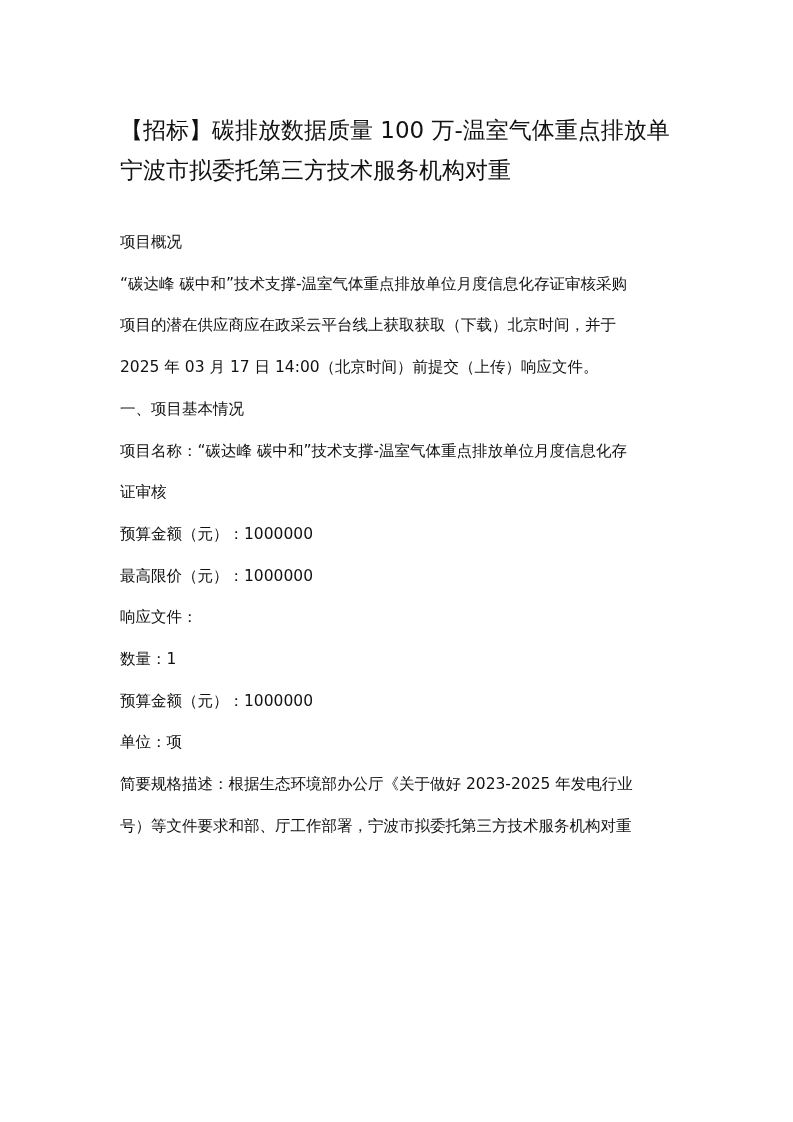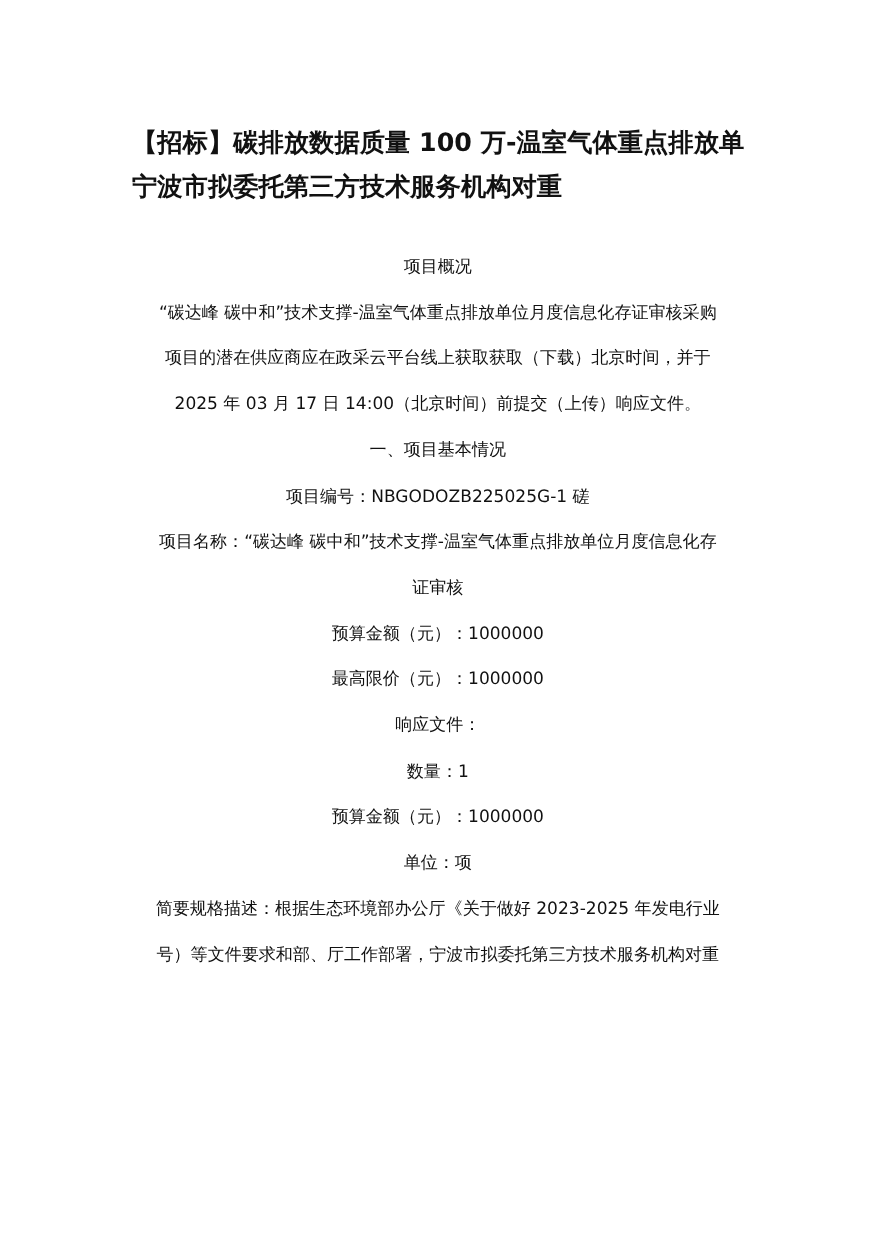--- a/index.html
+++ b/index.html
@@ -23,58 +23,56 @@
     }
     .title {
       position: absolute;
       left: 0;
       top: 110px;
       width: 556px;
       font-size: 23px;
       line-height: 40px;
       color: #111111;
       margin: 0;
-      font-weight: bold;
+      font-weight: normal;
       letter-spacing: 0px;
     }
     .title .line {
       display: block;
       white-space: nowrap;
     }
     .body {
       position: absolute;
       left: 0;
       top: 222px;
       width: 556px;
     }
     .para {
       margin: 0;
       font-size: 15.5px;
       line-height: 41.7px;
       color: #111111;
       white-space: nowrap;
-      text-align: center;
     }
   </style>
 </head>
 <body>
 
 <div class="page">
   <h1 class="title">
     <span class="line">【招标】碳排放数据质量 100 万-温室气体重点排放单</span>
     <span class="line">宁波市拟委托第三方技术服务机构对重</span>
   </h1>
 
   <div class="body">
     <p class="para">项目概况</p>
     <p class="para">“碳达峰 碳中和”技术支撑-温室气体重点排放单位月度信息化存证审核采购</p>
     <p class="para">项目的潜在供应商应在政采云平台线上获取获取（下载）北京时间，并于</p>
     <p class="para">2025 年 03 月 17 日 14:00（北京时间）前提交（上传）响应文件。</p>
     <p class="para">一、项目基本情况</p>
-    <p class="para">项目编号：NBGODOZB225025G-1 磋</p>
     <p class="para">项目名称：“碳达峰 碳中和”技术支撑-温室气体重点排放单位月度信息化存</p>
     <p class="para">证审核</p>
     <p class="para">预算金额（元）：1000000</p>
     <p class="para">最高限价（元）：1000000</p>
     <p class="para">响应文件：</p>
     <p class="para">数量：1</p>
     <p class="para">预算金额（元）：1000000</p>
     <p class="para">单位：项</p>
     <p class="para">简要规格描述：根据生态环境部办公厅《关于做好 2023-2025 年发电行业</p>
     <p class="para">号）等文件要求和部、厅工作部署，宁波市拟委托第三方技术服务机构对重</p>

